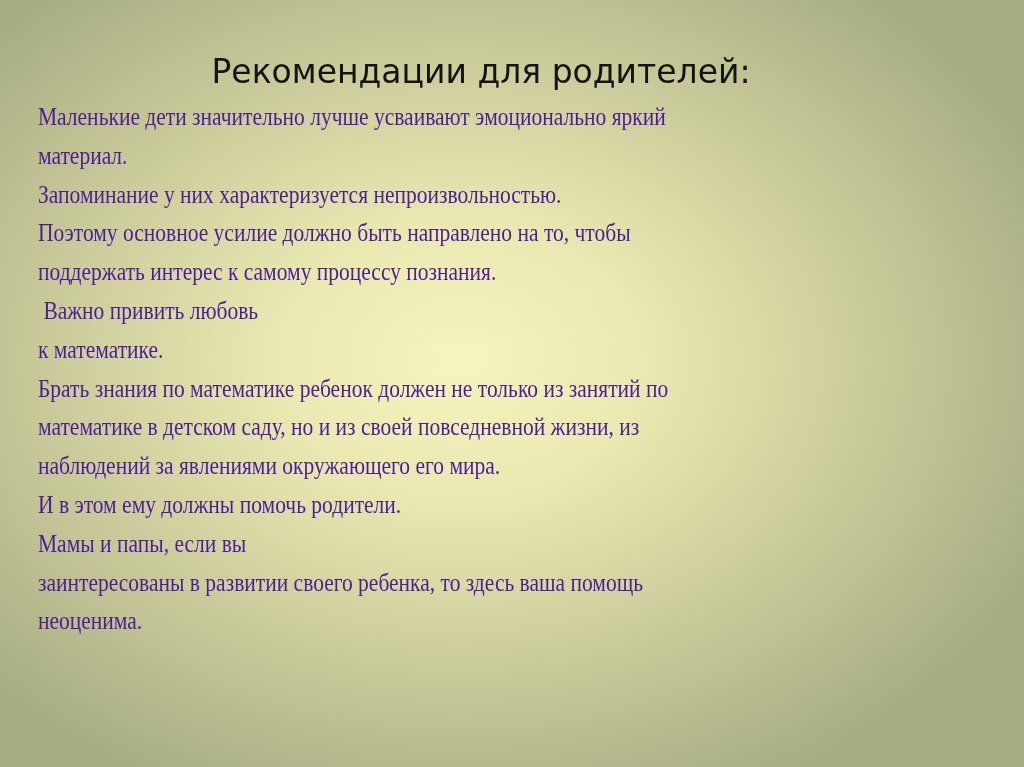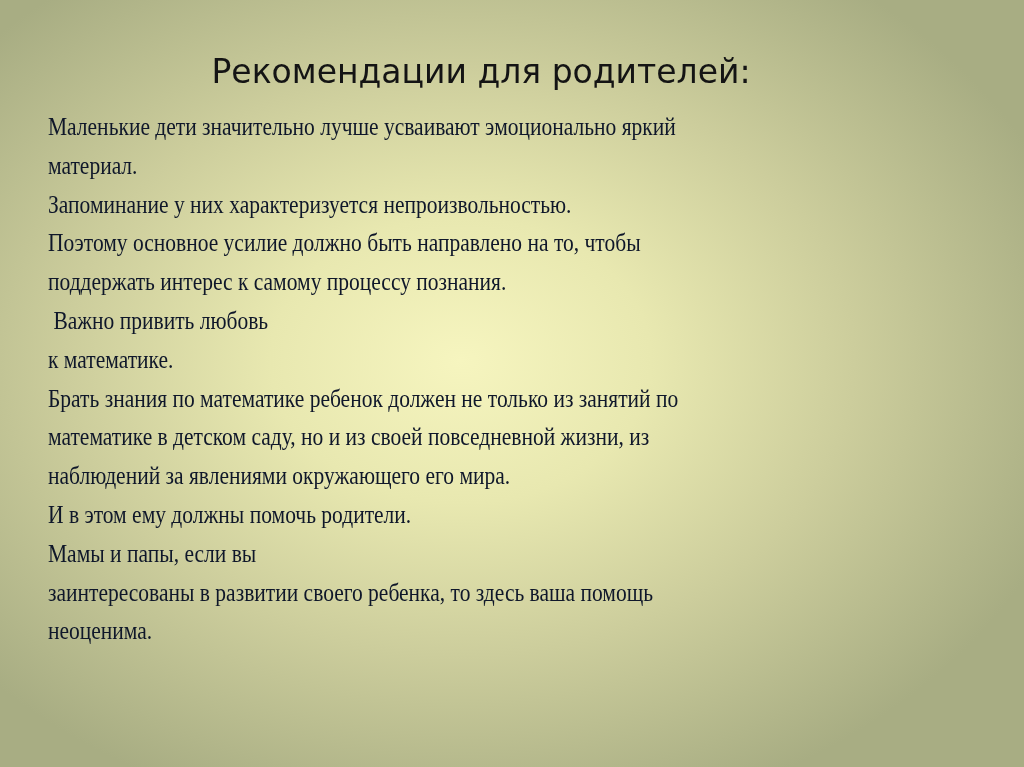--- a/index.html
+++ b/index.html
@@ -31,22 +31,22 @@
       letter-spacing: 0px;
       line-height: 60px;
     }
     .body-text {
       position: absolute;
       left: 37px;
       top: 97px;
       width: 880px;
       font-family: "Liberation Serif", serif;
       font-size: 25px;
-      color: #0f172a;
-      margin: 11px;
+      color: #4c1d95;
+      margin: 1px;
       padding: 0;
     }
     .line {
       display: block;
       height: 38.8px;
       line-height: 38.8px;
       white-space: pre;
       transform: scaleX(0.86);
       transform-origin: left center;
     }

